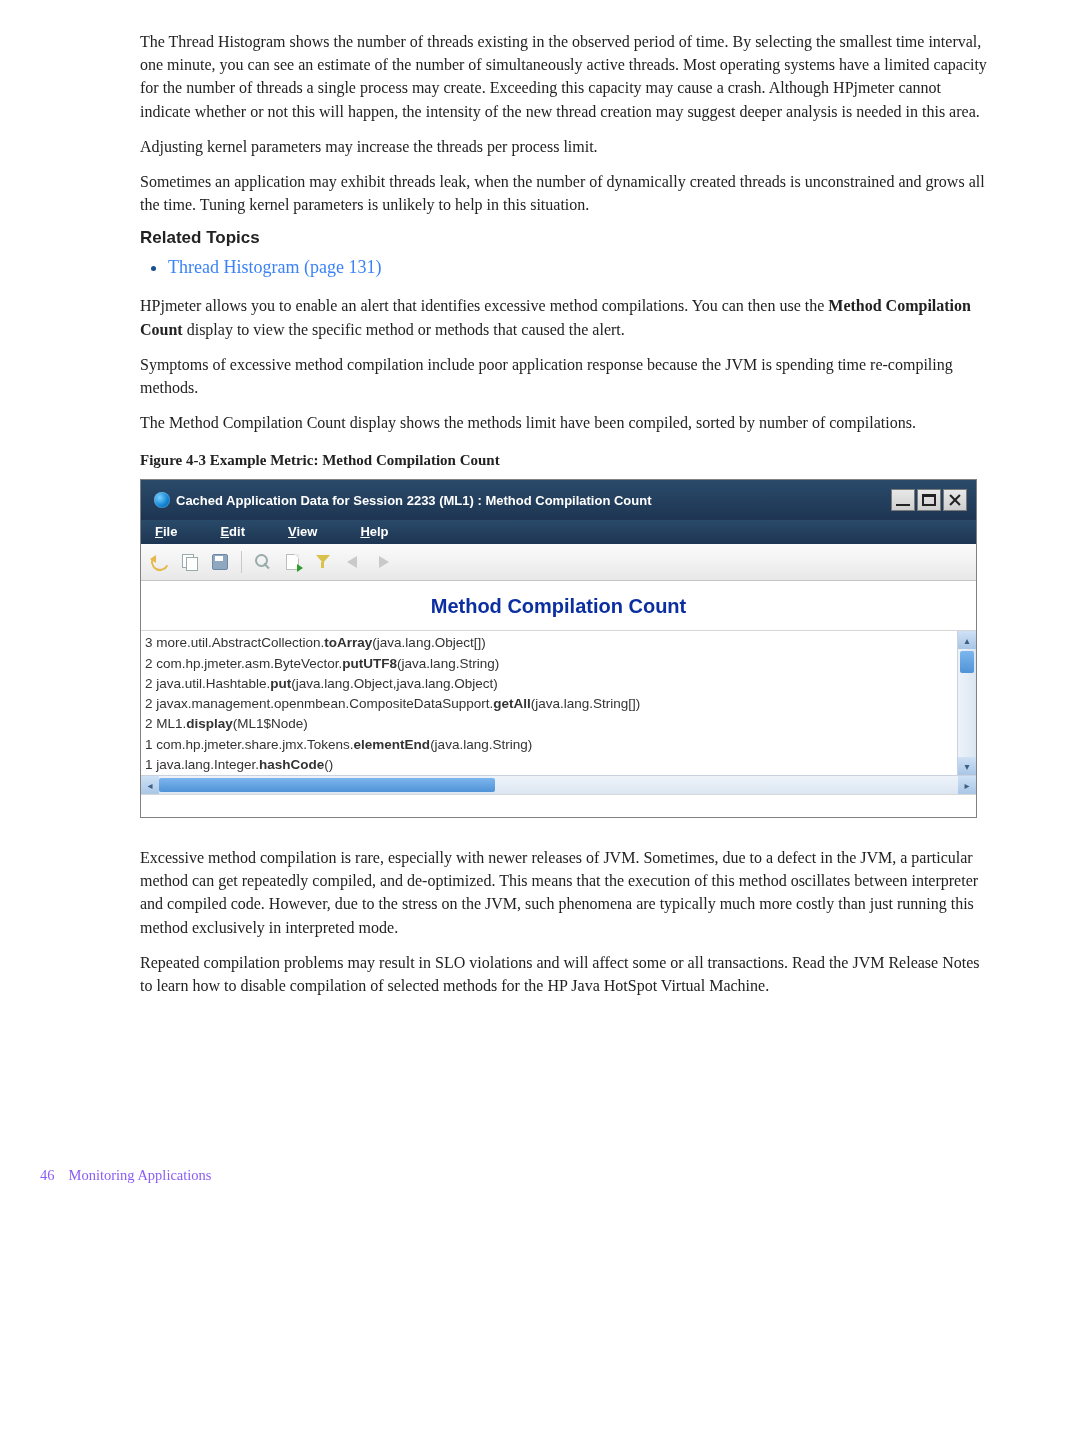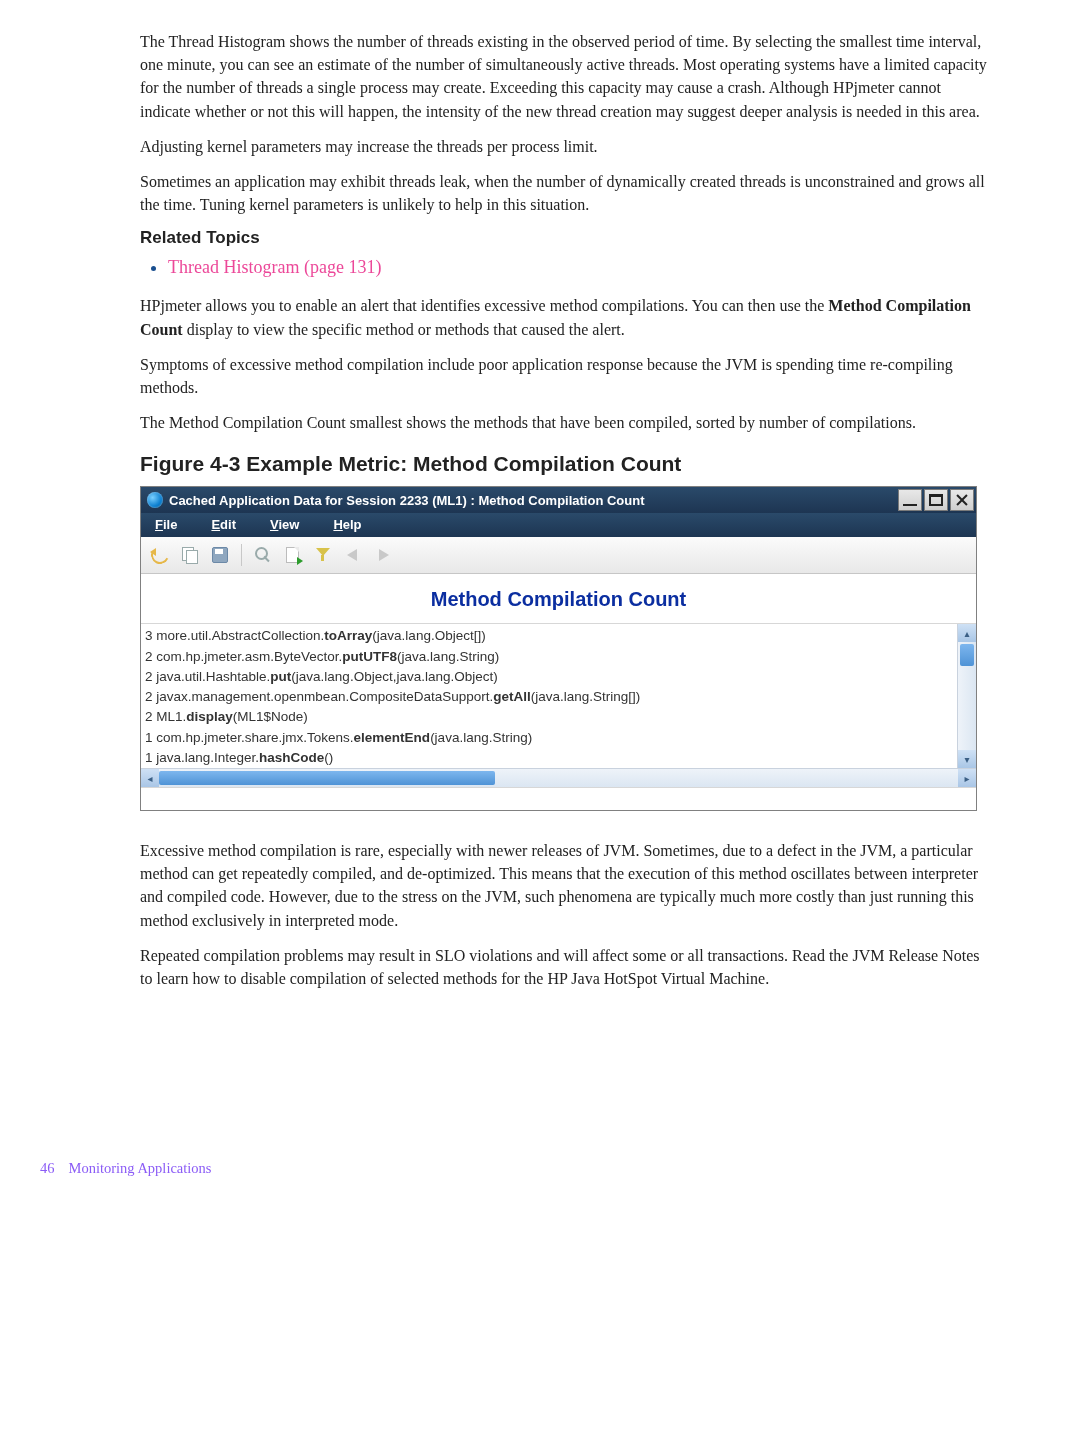--- a/index.html
+++ b/index.html
@@ -28,50 +28,50 @@
   }
   ul.related {
     margin: 0 0 14px 0;
     padding-left: 28px;
   }
   ul.related li {
     font-size: 18px;
     line-height: 1.45;
     color: #1a4f8f;
   }
-  ul.related li a { color: #ec4899; text-decoration: none; }
+  ul.related li a { color: #3b82f6; text-decoration: none; }
   h2.section-title {
     font-family: Arial, Helvetica, sans-serif;
     font-weight: normal;
     font-size: 27px;
     margin: 8px 0 10px -45px;
     color: #222;
   }
   .figcap {
-    font-family: Liberation Sans, sans-serif;
+    font-family: Liberation Serif, serif;
     font-weight: bold;
-    font-size: 21px;
+    font-size: 15px;
     margin: 18px 0 10px 0;
   }
   .bold { font-weight: bold; }
 
   
   .shot {
     width: 835px;
     border: 1px solid #808080;
     background: #f0f0f0;
     margin-bottom: 28px;
     font-family: Tahoma, Arial, sans-serif;
   }
   .shot .titlebar {
     display: flex;
     align-items: center;
     justify-content: space-between;
     background: linear-gradient(#2a4a6a, #1d3552);
-    padding: 0;
+    padding: 7px;
     height: 26px;
   }
   .shot .titlebar .tleft {
     display: flex;
     align-items: center;
     gap: 6px;
     padding-left: 6px;
   }
   .shot .titlebar .tico {
     width: 16px; height: 16px; border-radius: 50%;
@@ -94,21 +94,21 @@
   .wbtn.min::after { content:""; position:absolute; left:4px; right:4px; bottom:4px; height:2px; background:#222; }
   .wbtn.max::after { content:""; position:absolute; left:4px; right:4px; top:4px; bottom:4px; border:2px solid #222; border-top-width:3px; }
   .wbtn.close::before, .wbtn.close::after {
     content:""; position:absolute; left:4px; right:4px; top:9px; height:2px; background:#222;
   }
   .wbtn.close::before { transform: rotate(45deg); }
   .wbtn.close::after { transform: rotate(-45deg); }
 
   .menubar {
     background: linear-gradient(#2a4a6a, #1d3552);
-    display:flex; gap: 34px;
+    display:flex; gap: 43px;
     padding: 4px 14px 5px 14px;
     color:#fff; font-size:13px; font-weight:bold;
   }
   .menubar span .ul { text-decoration: underline; }
 
   .toolbar {
     background: linear-gradient(#fbfbfb,#e8e8e8);
     border-bottom: 1px solid #c6c6c6;
     display:flex; align-items:center;
     padding: 3px 6px;
@@ -237,21 +237,21 @@
     <li>
       <a href="#">Thread Histogram (page 131)</a>
     </li>
   </ul>
 
 
   <p class="para">
     <span>HPjmeter allows you to enable an alert that identifies excessive method compilations. You can then use the </span><span class="bold">Method Compilation Count</span><span> display to view the specific method or methods that caused the alert.</span>
   </p>
   <p class="para">Symptoms of excessive method compilation include poor application response because the JVM is spending time re-compiling methods.</p>
-  <p class="para">The Method Compilation Count smallest shows the methods that have been compiled, sorted by number of compilations.</p>
+  <p class="para">The Method Compilation Count display shows the methods limit have been compiled, sorted by number of compilations.</p>
 
   <div class="figcap">Figure 4-3 Example Metric: Method Compilation Count</div>
 
   <div class="shot">
     <div class="titlebar">
       <div class="tleft">
         <div class="tico"></div>
         <div class="ttxt">Cached Application Data for Session 2233 (ML1) : Method Compilation Count</div>
       </div>
       <div class="wbtns">

